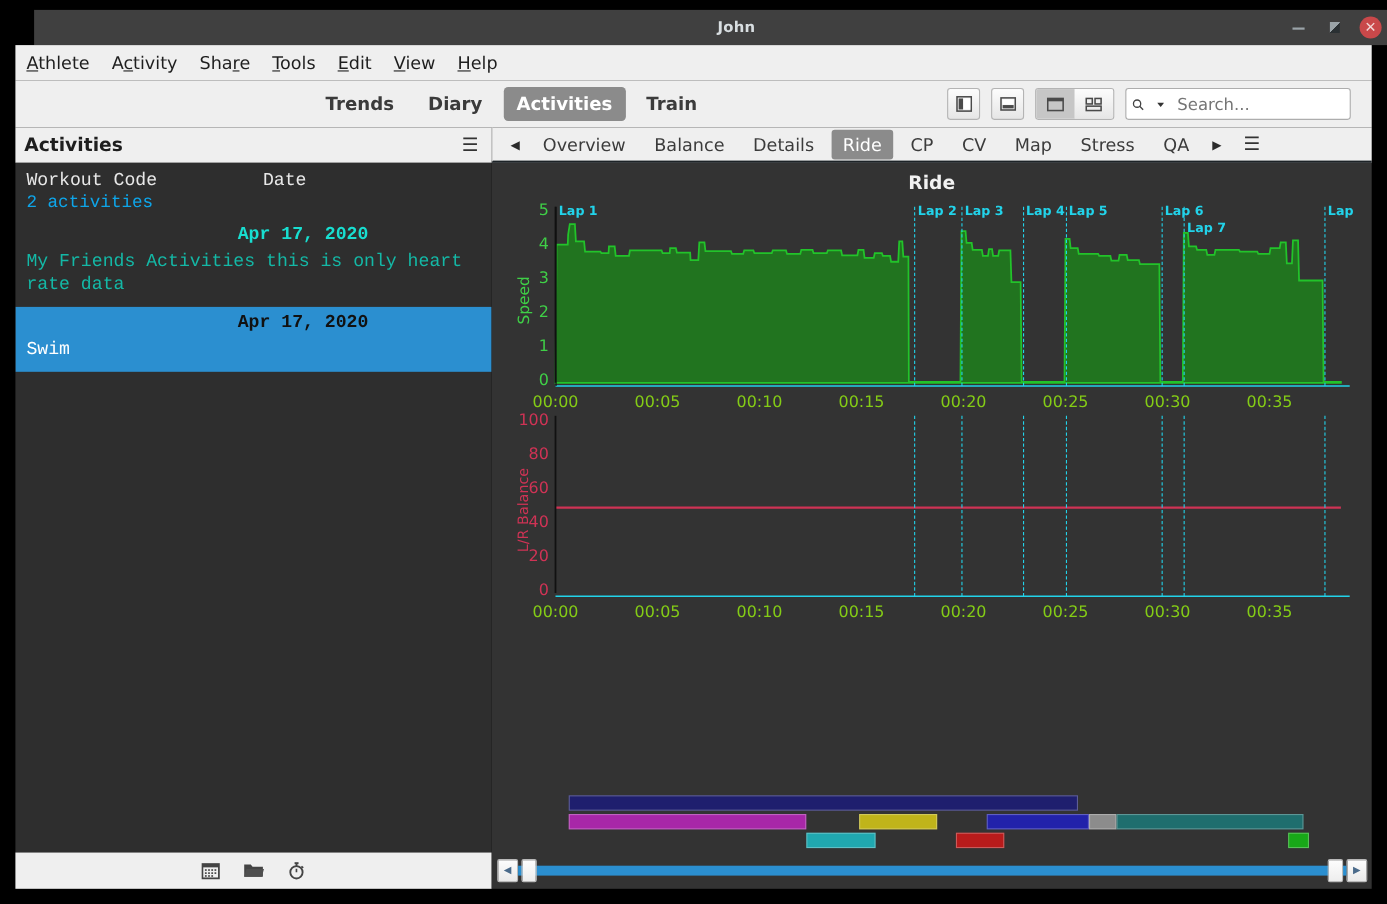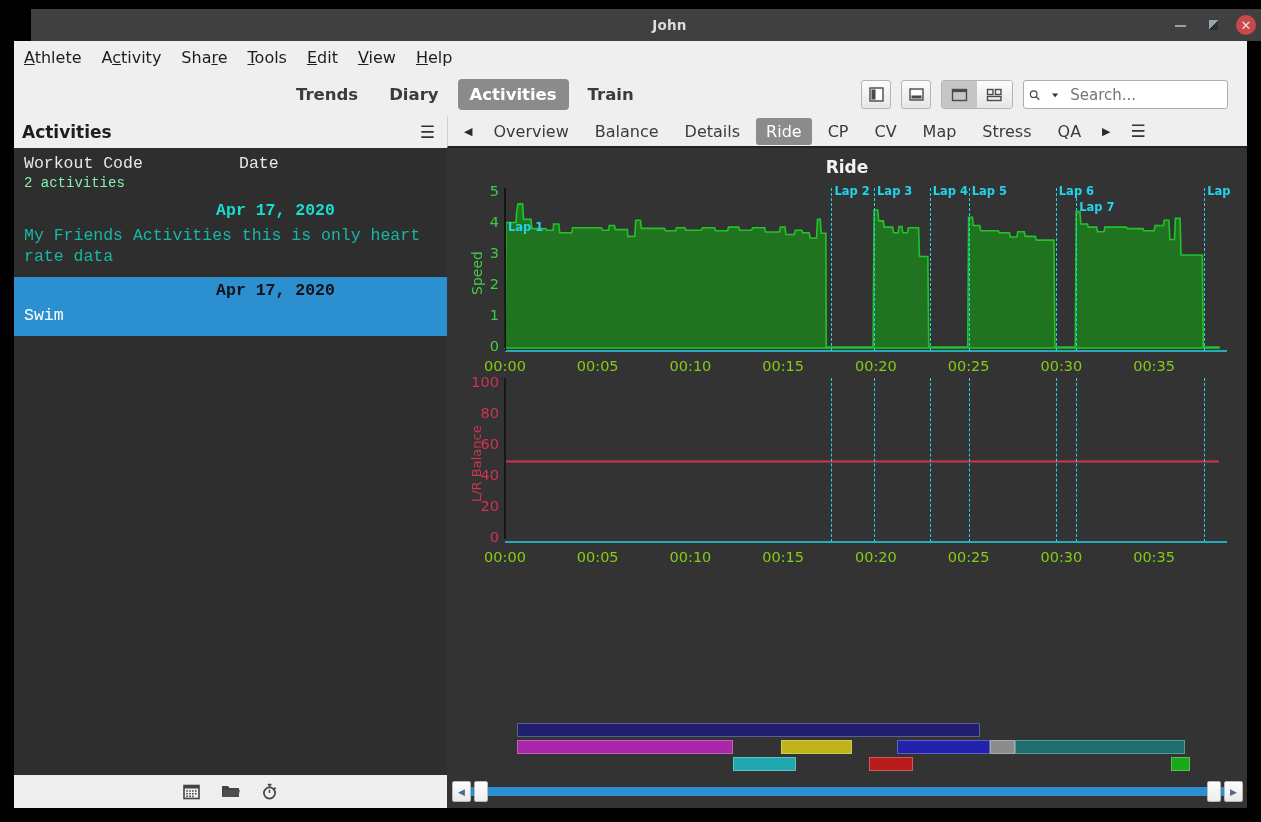--- a/index.html
+++ b/index.html
@@ -92,21 +92,21 @@
   }
   .tab.active { background: #8b8b8b; color: #fff; }
   
   .sidebar {
     position: absolute; left: 14px; top: 148px; width: 433px; height: 627px;
     background: #2e2e2e; overflow: hidden; font-family: Liberation Mono, monospace;
   }
   .sb-colhead { display: flex; padding: 6px 10px 2px 10px; }
   .sb-col { color: #e8e8e8; font-size: 16.5px; }
   .sb-col.c1 { width: 215px; }
-  .sb-count { color: #86efac; font-size: 14px; padding: 0 10px 6px 10px; }
+  .sb-count { color: #0ea5e9; font-size: 16px; padding: 0 10px 6px 10px; }
   .sb-row { padding: 4px 10px 10px 10px; }
   .sb-row.sel { background: #2b8fd0; }
   .sb-date { text-align: center; font-weight: bold; font-size: 16.5px; color: #18ded0; margin-left: 90px; }
   .sb-row.sel .sb-date { color: #111; }
   .sb-name { color: #14b8a6; font-size: 16.5px; line-height: 1.28; margin-top: 5px; }
   .sb-row.sel .sb-name { color: #fff; }
   .sb-footer {
     position: absolute; left: 14px; top: 775px; width: 433px; height: 33px;
     background: #efefef; display: flex; align-items: center; justify-content: center; gap: 21px;
   }
@@ -323,21 +323,21 @@
         <div class="axis-label-speed" style="left: 22px; top: 146.5px;">Speed</div>
         <div class="xtick" style="left: 18px; top: 210px; width: 80px;">00:00</div>
         <div class="xtick" style="left: 110.727px; top: 210px; width: 80px;">00:05</div>
         <div class="xtick" style="left: 203.455px; top: 210px; width: 80px;">00:10</div>
         <div class="xtick" style="left: 296.182px; top: 210px; width: 80px;">00:15</div>
         <div class="xtick" style="left: 388.909px; top: 210px; width: 80px;">00:20</div>
         <div class="xtick" style="left: 481.636px; top: 210px; width: 80px;">00:25</div>
         <div class="xtick" style="left: 574.364px; top: 210px; width: 80px;">00:30</div>
         <div class="xtick" style="left: 667.091px; top: 210px; width: 80px;">00:35</div>
         <div class="lap-line" style="left: 58px; top: 40px; height: 163px; border-left: 1.6px solid rgb(17, 17, 17);"></div>
-        <div class="lap-label" style="left: 61px; top: 36px; margin-top: 36px;">Lap 1</div>
+        <div class="lap-label" style="left: 61px; top: 36px;">Lap 1</div>
         <div class="lap-line" style="left: 384.4px; top: 40px; height: 163px;"></div>
         <div class="lap-label" style="left: 387.4px; top: 36px;">Lap 2</div>
         <div class="lap-line" style="left: 427.055px; top: 40px; height: 163px;"></div>
         <div class="lap-label" style="left: 430.055px; top: 36px;">Lap 3</div>
         <div class="lap-line" style="left: 482.691px; top: 40px; height: 163px;"></div>
         <div class="lap-label" style="left: 485.691px; top: 36px;">Lap 4</div>
         <div class="lap-line" style="left: 521.636px; top: 40px; height: 163px;"></div>
         <div class="lap-label" style="left: 524.636px; top: 36px;">Lap 5</div>
         <div class="lap-line" style="left: 608.8px; top: 40px; height: 163px;"></div>
         <div class="lap-label" style="left: 611.8px; top: 36px;">Lap 6</div>

